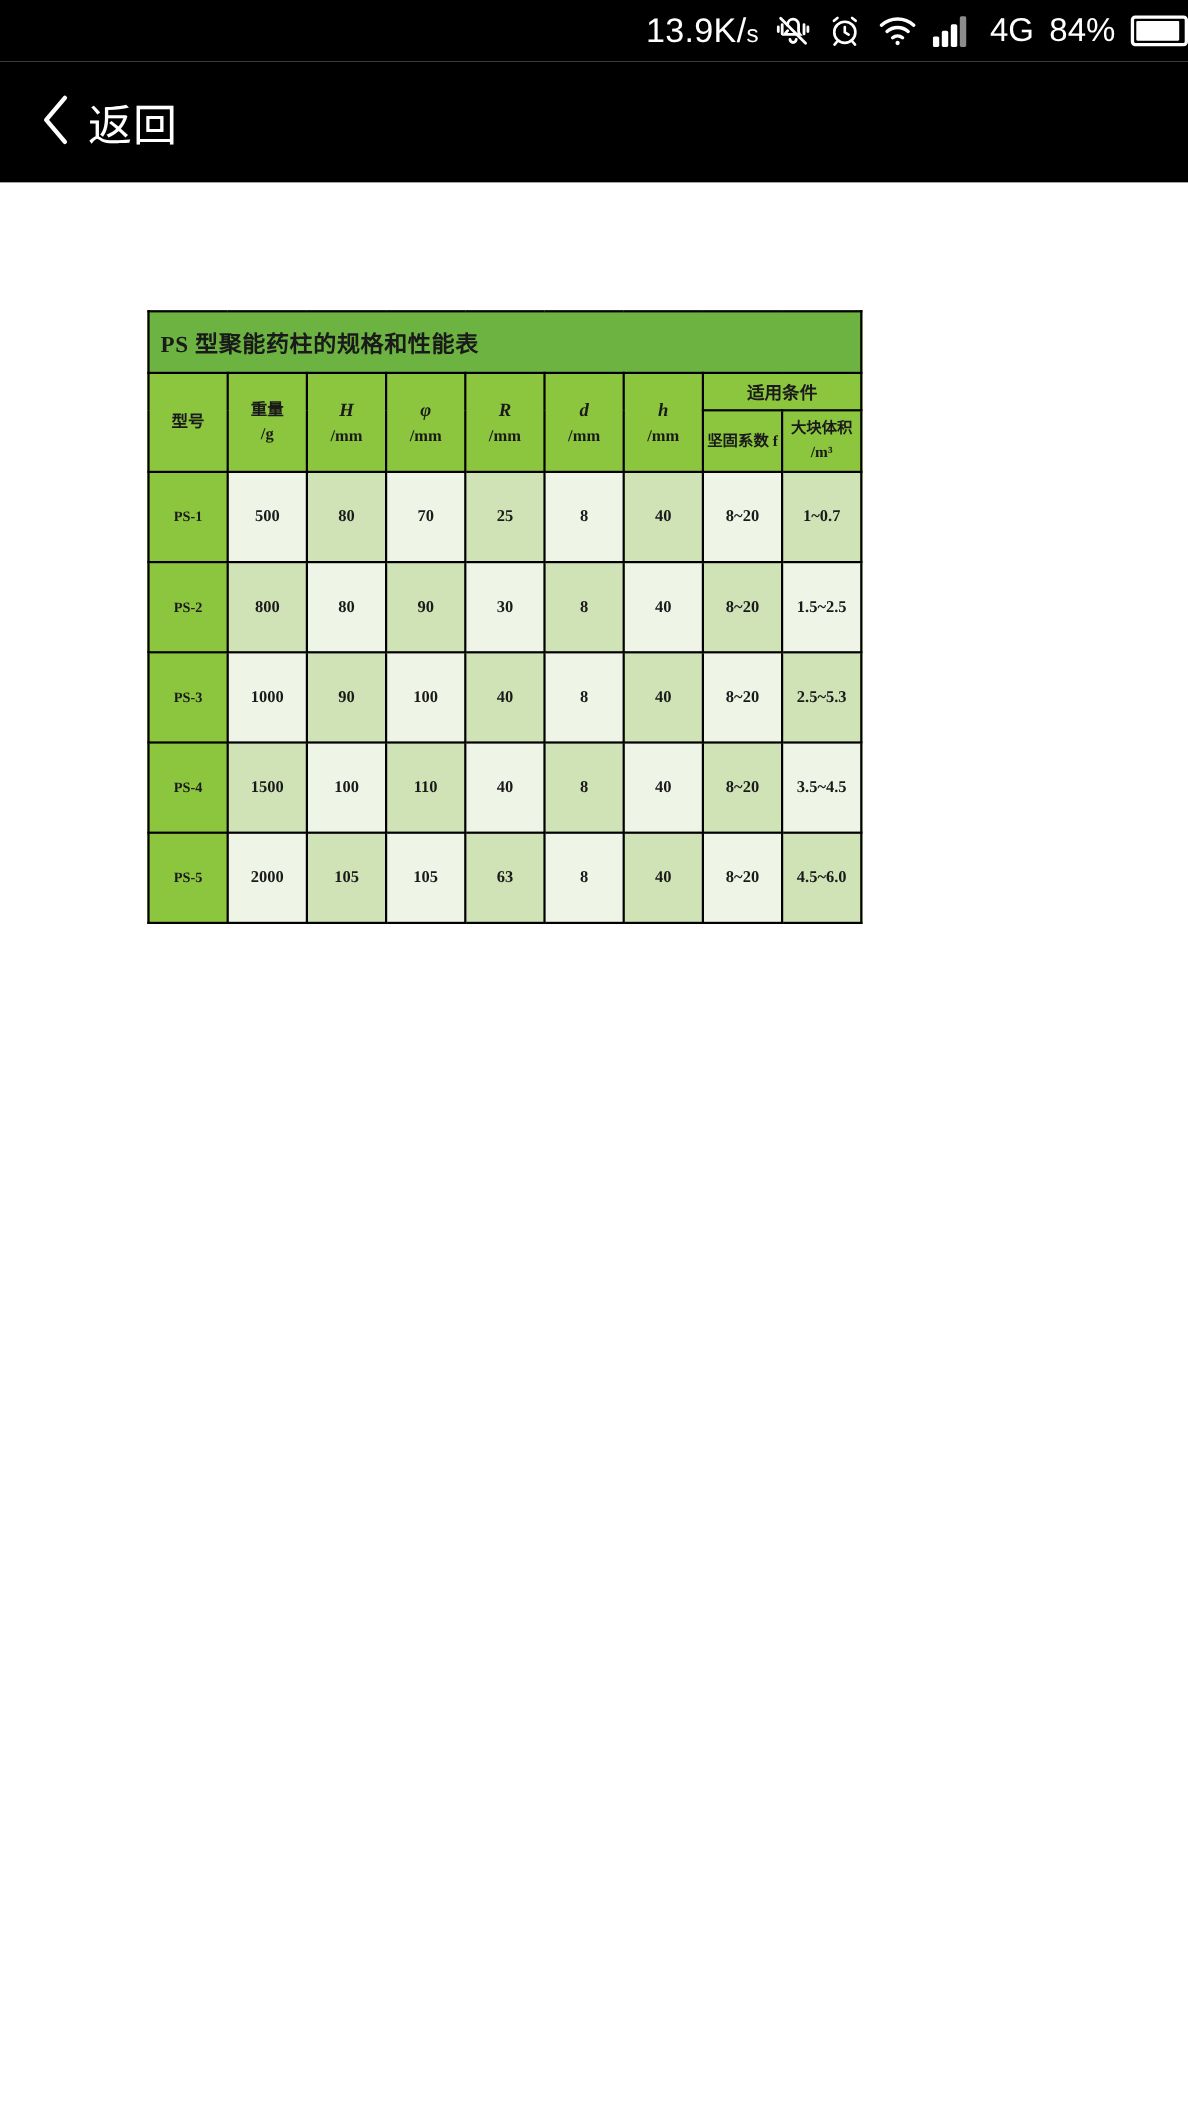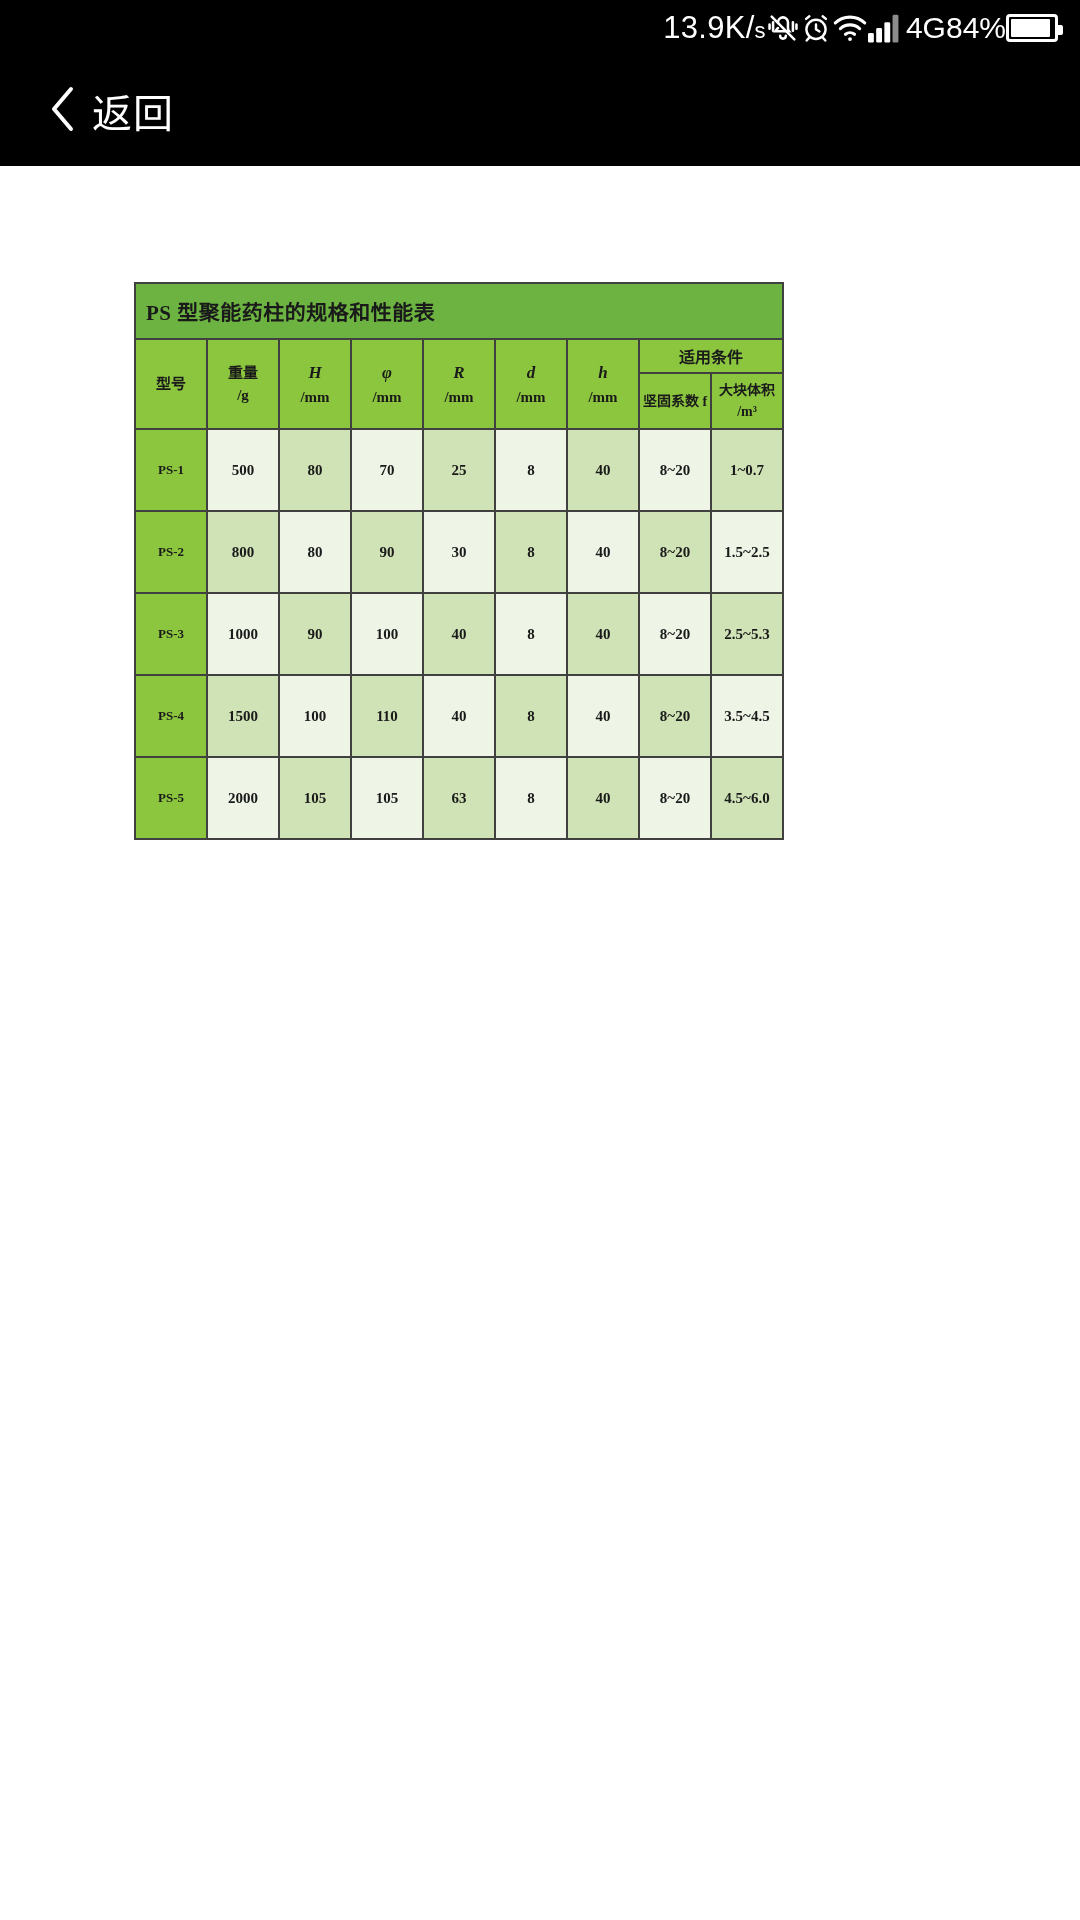--- a/index.html
+++ b/index.html
@@ -14,21 +14,21 @@
 
   
   #status-bar {
     position: relative;
     width: 1080px;
     height: 56px;
     background: #000000;
     display: flex;
     align-items: center;
     justify-content: flex-end;
-    padding-right: 22px;
+    gap: 14px;
     text-decoration: underline;
   }
   #status-bar .net-speed {
     color: #ffffff;
     font-size: 31px;
     font-weight: 400;
     letter-spacing: 0.3px;
     white-space: nowrap;
   }
   #status-bar .net-speed .unit { font-size: 22px; }
@@ -73,21 +73,20 @@
     display: flex;
     align-items: center;
   }
   #back-button {
     display: flex;
     align-items: center;
     gap: 16px;
     padding-left: 38px;
     cursor: pointer;
     height: 100%;
-    margin-left: 12px;
   }
   #back-button .chev { display: block; }
   #back-label {
     color: #ffffff;
     font-size: 40px;
     font-weight: 400;
     letter-spacing: 1px;
   }
   #nav-title {
     position: absolute;
@@ -115,21 +114,21 @@
     width: 650px;
   }
 
   table#param-table {
     width: 650px;
     border-collapse: collapse;
     table-layout: fixed;
     background: #8cc63f;
   }
   table#param-table td, table#param-table th {
-    border: 2px solid #404040;
+    border: 2px solid #000000;
     text-align: center;
     vertical-align: middle;
     font-weight: bold;
     color: #1a1a1a;
     font-family: "Liberation Serif", "DejaVu Serif", serif;
   }
 
   
   td.tbl-title {
     background: #6cb342;

